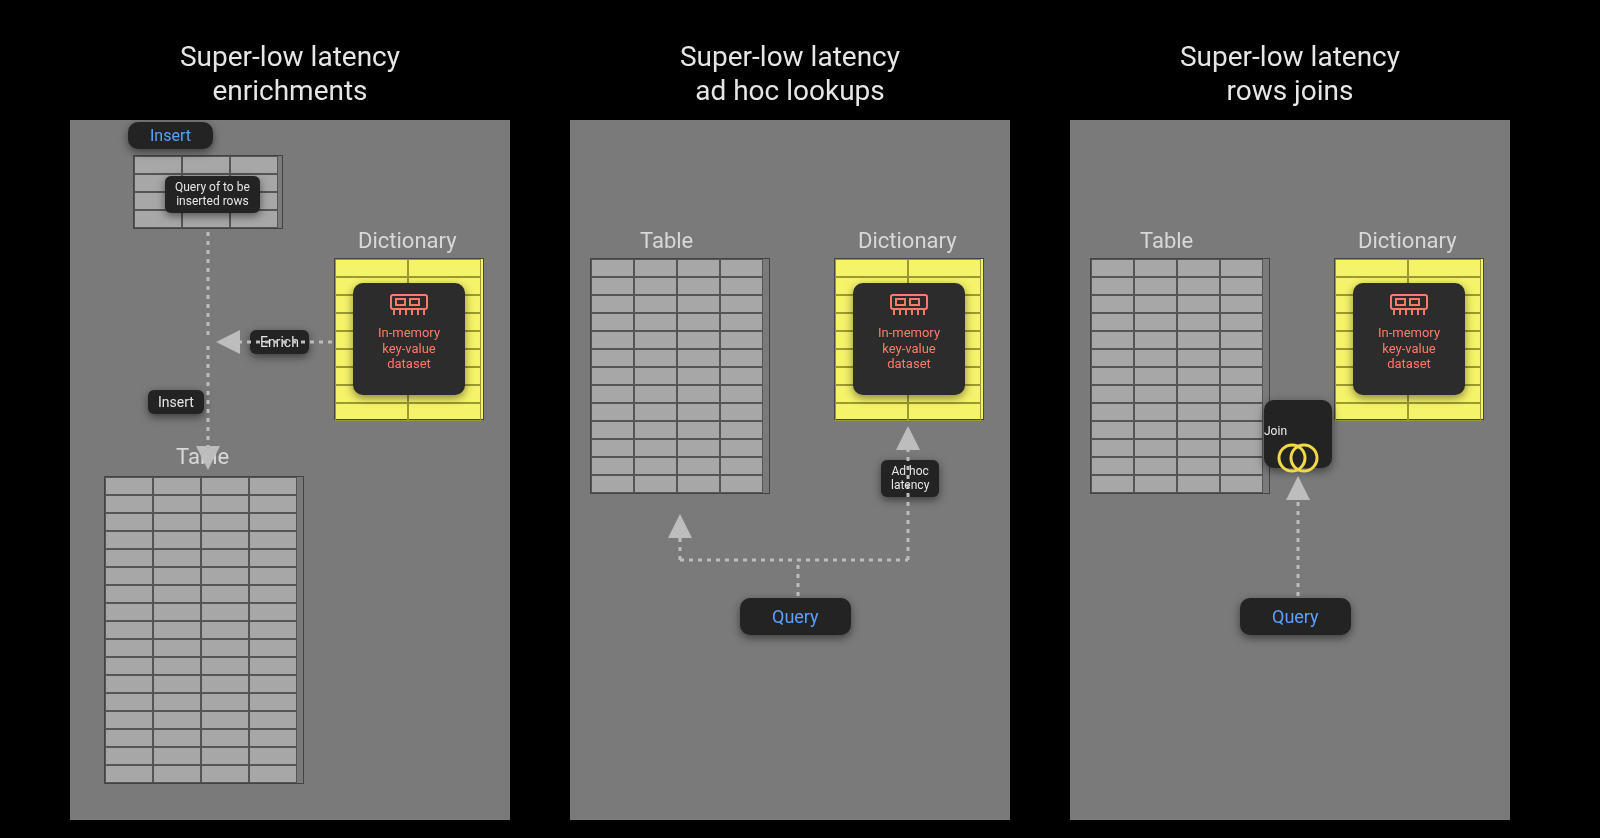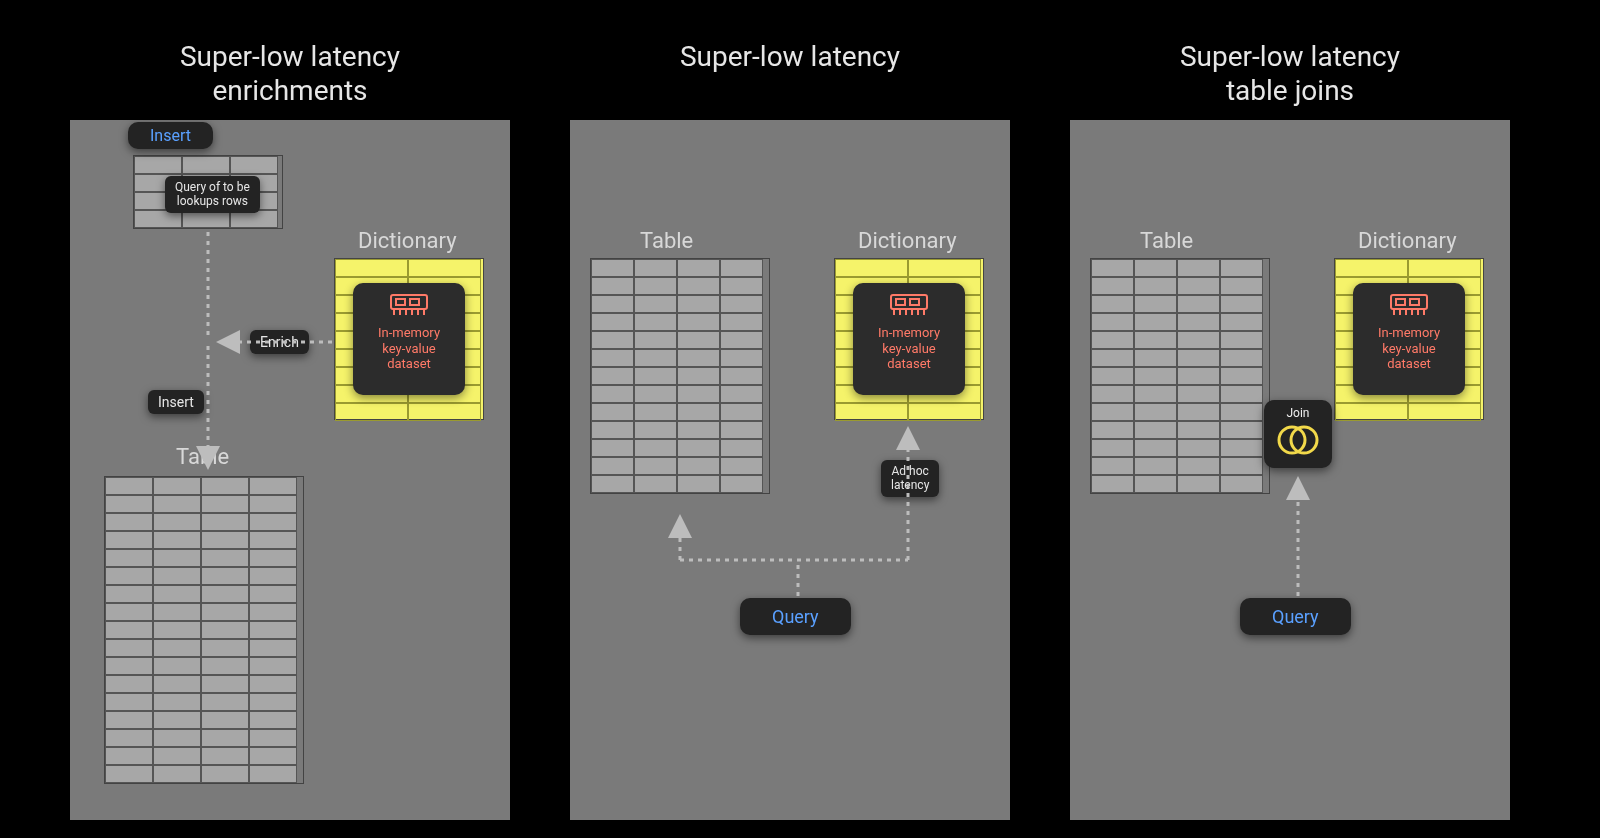--- a/index.html
+++ b/index.html
@@ -104,43 +104,43 @@
   .pill.blue-text { color: #5aa0ff; font-size: 18px; padding: 8px 32px; border-radius: 10px; }
   .pill.small { font-size: 12px; line-height:1.2; }
 
   .join-badge {
     position: absolute;
     background: #232323;
     border-radius: 10px;
     width: 68px;
     height: 68px;
     box-shadow: 0 3px 10px rgba(0,0,0,.5);
-    text-align: center;
-    padding-top: 6px;
+    padding-top: 24px;
   }
   .join-badge .jlabel { color:#eee; font-size:12px; }
   .join-badge svg { display:block; margin: 2px auto 0; }
 
   svg.arrows { position:absolute; left:0; top:0; pointer-events:none; }
 </style>
 </head>
 <body>
 
 <div class="stage">
 
   <div class="title t1">
     <span>Super-low latency</span><br>
     <span>enrichments</span>
   </div>
   <div class="title t2">
     <span>Super-low latency</span><br>
+    <span>ad hoc lookups</span>
   </div>
   <div class="title t3">
     <span>Super-low latency</span><br>
-    <span>table joins</span>
+    <span>rows joins</span>
   </div>
 
   <div class="panel p1">
 
     <div class="grid" id="p1-ingrid" style="left:63px; top:35px; width:150px;">
         <div class="row">
           <div class="cell" style="width: 48px;"></div>
           <div class="cell" style="width: 48px;"></div>
           <div class="cell" style="width: 48px;"></div>
         </div>
@@ -160,21 +160,21 @@
           <div class="cell" style="width: 48px;"></div>
         </div>
       </div>
 
     <div class="pill blue-text" style="left:58px; top:2px; padding:4px 22px; font-size:16px;">
       <span>Insert</span>
     </div>
 
     <div class="pill small" style="left:95px; top:56px;">
       <span>Query of to be</span><br>
-      <span>lookups rows</span>
+      <span>inserted rows</span>
     </div>
 
     <div class="section-label" style="left:288px; top:108px;"><span>Dictionary</span></div>
     <div class="dict-box" id="p1-dict" style="left:264px; top:138px; height:162px;">
         <div>
           <div class="row">
             <div class="cell" style="width: 73px;"></div>
             <div class="cell" style="width: 73px;"></div>
           </div>
           <div class="row">

